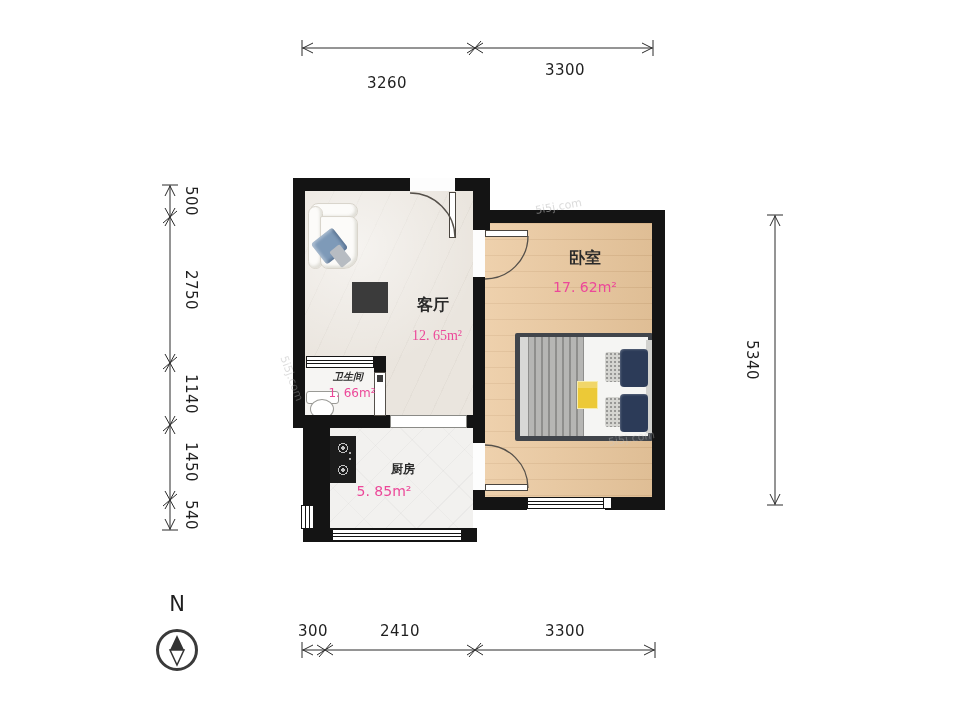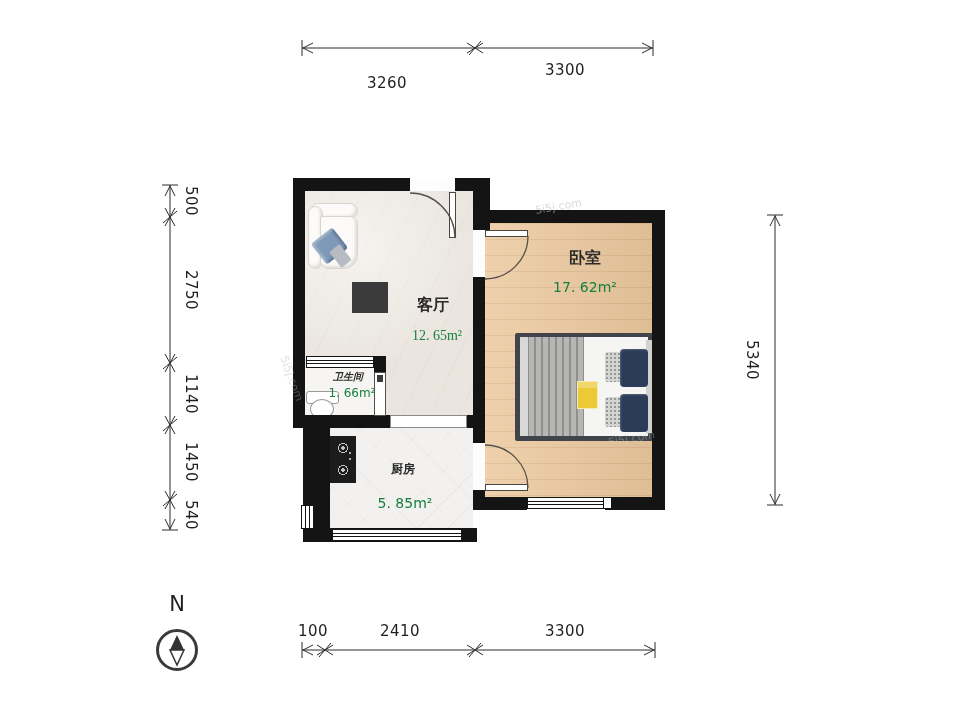--- a/index.html
+++ b/index.html
@@ -20,21 +20,21 @@
   .bath-floor{background:#f6f5f3;}
   .thresh{position:absolute;background:#fdfdfd;}
   .opening{position:absolute;background:#fff;border:1px solid #8a8a86;box-sizing:border-box;}
   .win{position:absolute;background:#fff;border:1px solid #141414;box-sizing:border-box;background-repeat:no-repeat;}
   .win-h{background-image:linear-gradient(#141414,#141414),linear-gradient(#141414,#141414);
          background-size:100% 1px,100% 1px;background-position:0 3px,0 6px;}
   .win-v{background-image:linear-gradient(#141414,#141414),linear-gradient(#141414,#141414);
          background-size:1px 100%,1px 100%;background-position:3px 0,7px 0;}
   .leaf{position:absolute;background:#fff;border:1px solid #4a453f;box-sizing:border-box;}
   .room-name{position:absolute;text-align:center;font-size:15px;font-weight:bold;color:#2a2a2a;}
-  .room-area{position:absolute;text-align:center;font-size:14px;color:#15803d;}
+  .room-area{position:absolute;text-align:center;font-size:14px;color:#ec4899;}
   .dim{position:absolute;text-align:center;font-size:15px;color:#1f1f1f;letter-spacing:.5px;}
   .rot{transform:rotate(90deg);}
   .sofa-part{position:absolute;background:#fcfbf9;border:1px solid #d9d5cc;box-sizing:border-box;
              box-shadow:inset -2px -2px 3px rgba(170,165,150,.35);}
   .burner{position:absolute;width:16px;height:16px;border-radius:50%;
           background:radial-gradient(circle,#c2c2c2 0 2px,#1c1c1c 2px 4px,#c2c2c2 4px 5px,#1c1c1c 5px);}
   .pillow-navy{position:absolute;background:#2c3b58;border-radius:4px;box-shadow:inset 1px 1px 2px rgba(255,255,255,.2);}
   .pillow-gray{position:absolute;background:#d4d4d0;border-radius:3px;
                background-image:radial-gradient(rgba(90,90,90,.5) 1px,transparent 1px);background-size:4px 4px;}
   .wm{position:absolute;font-size:11px;color:rgba(150,150,150,.5);white-space:nowrap;}
@@ -179,26 +179,26 @@
   <div class="room-name" style="left:505px;top:248px;width:160px;font-size:16px;font-family:Liberation Serif, serif;">卧室</div>
   <div class="room-area" style="left:505px;top:279px;width:160px;">17. 62m²</div>
 
   <div class="room-name" style="left:383px;top:295px;width:100px;font-size:16px;">客厅</div>
   <div class="room-area" style="left:377px;top:328px;width:120px;font-family:Liberation Serif, serif;">12. 65m²</div>
 
   <div class="room-name" style="left:308px;top:370px;width:80px;font-size:10px;font-style:italic;">卫生间</div>
   <div class="room-area" style="left:312px;top:386px;width:80px;font-size:12px;">1. 66m²</div>
 
   <div class="room-name" style="left:353px;top:461px;width:100px;font-size:12px;">厨房</div>
-  <div class="room-area" style="left:345px;top:483px;width:120px;margin-top:12px;">5. 85m²</div>
+  <div class="room-area" style="left:324px;top:483px;width:120px;">5. 85m²</div>
 
   <div class="dim" style="left:342px;top:54px;width:90px;margin-top:20px;">3260</div>
   <div class="dim" style="left:520px;top:61px;width:90px;">3300</div>
 
-  <div class="dim" style="left:288px;top:622px;width:50px;">100</div>
+  <div class="dim" style="left:288px;top:622px;width:50px;">300</div>
   <div class="dim" style="left:355px;top:622px;width:90px;">2410</div>
   <div class="dim" style="left:520px;top:622px;width:90px;">3300</div>
 
   <div class="dim rot" style="left:146px;top:192px;width:90px;">500</div>
   <div class="dim rot" style="left:146px;top:281px;width:90px;">2750</div>
   <div class="dim rot" style="left:146px;top:385px;width:90px;">1140</div>
   <div class="dim rot" style="left:146px;top:453px;width:90px;">1450</div>
   <div class="dim rot" style="left:146px;top:506px;width:90px;">540</div>
 
   <div class="dim rot" style="left:707px;top:351px;width:90px;">5340</div>

